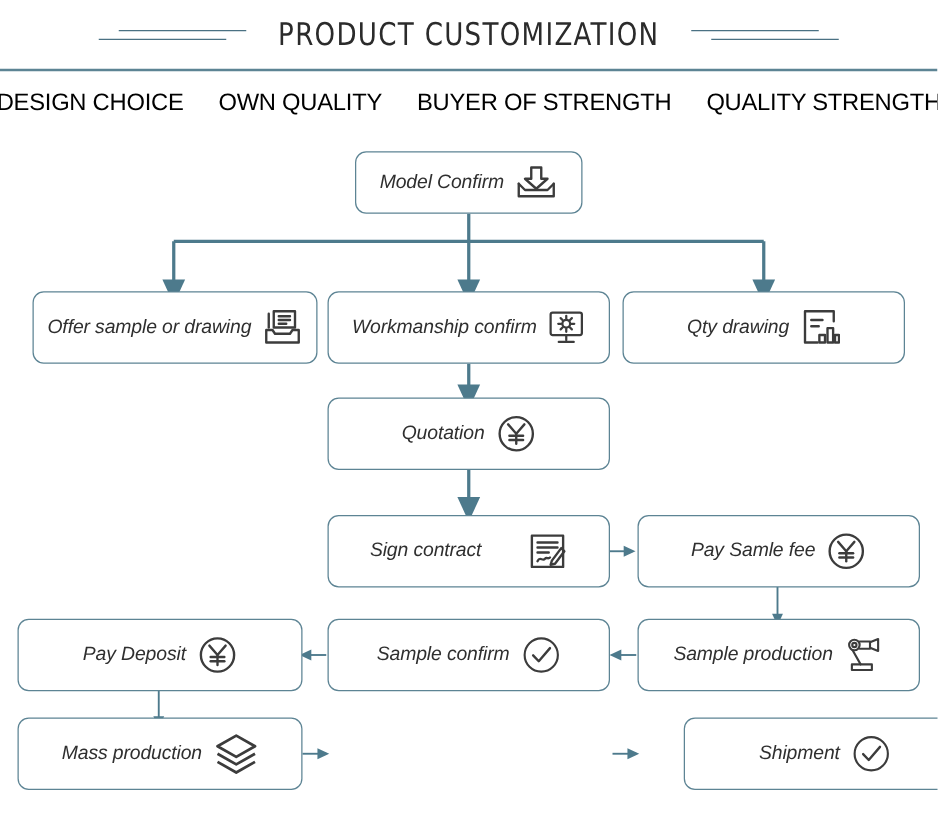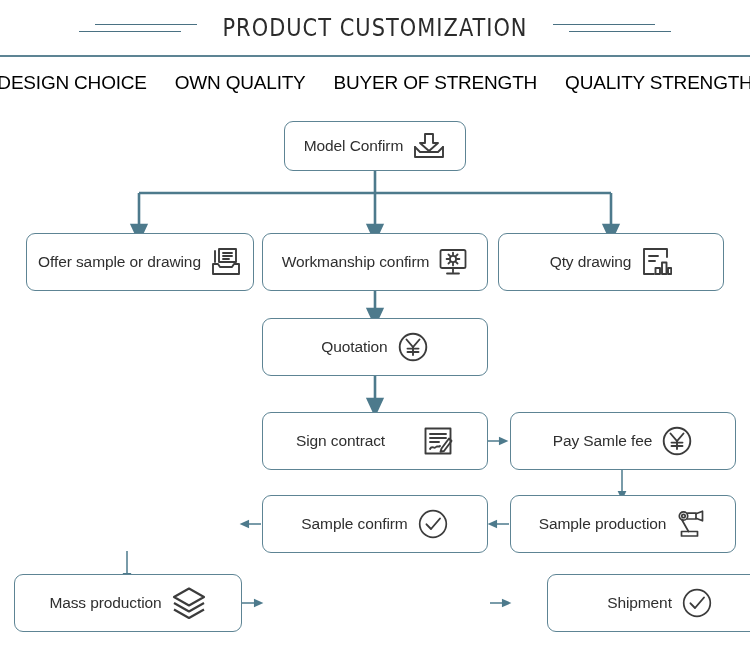--- a/index.html
+++ b/index.html
@@ -79,20 +79,21 @@
     color: #000000;
     white-space: nowrap;
     letter-spacing: -0.2px;
   }
 
   
   .flow {
     position: relative;
     width: 750px;
     height: 545px;
+    font-style: italic;
   }
   .flow svg.connectors {
     position: absolute;
     left: 0;
     top: 0;
     width: 750px;
     height: 545px;
     pointer-events: none;
   }
 
@@ -282,20 +283,34 @@
         <g fill="none" stroke="#3c3c3c" stroke-width="1.9" stroke-linecap="round">
           <path d="M9.5,8.5 L16,16 L22.5,8.5"></path>
           <path d="M16,16 L16,24"></path>
           <path d="M10.5,17.6 L21.5,17.6"></path>
           <path d="M10.5,21 L21.5,21"></path>
         </g>
       </svg>
     </span>
   </div>
 
+  <div class="node" style="left:14px; top:386px; width:228px; height:58px;">
+    <span class="lbl">Pay Deposit</span>
+    <span class="ico">
+      <svg width="32" height="32" viewBox="0 0 32 32">
+        <circle cx="16" cy="16" r="13.3" fill="none" stroke="#3c3c3c" stroke-width="1.9"></circle>
+        <g fill="none" stroke="#3c3c3c" stroke-width="1.9" stroke-linecap="round">
+          <path d="M9.5,8.5 L16,16 L22.5,8.5"></path>
+          <path d="M16,16 L16,24"></path>
+          <path d="M10.5,17.6 L21.5,17.6"></path>
+          <path d="M10.5,21 L21.5,21"></path>
+        </g>
+      </svg>
+    </span>
+  </div>
 
   <div class="node" style="left:262px; top:386px; width:226px; height:58px;">
     <span class="lbl">Sample confirm</span>
     <span class="ico">
       <svg width="32" height="32" viewBox="0 0 32 32">
         <circle cx="16" cy="16" r="13.3" fill="none" stroke="#3c3c3c" stroke-width="1.7"></circle>
         <path d="M9.5,16.3 L14,21 L23,10.5" fill="none" stroke="#3c3c3c" stroke-width="1.9" stroke-linecap="round" stroke-linejoin="round"></path>
       </svg>
     </span>
   </div>

